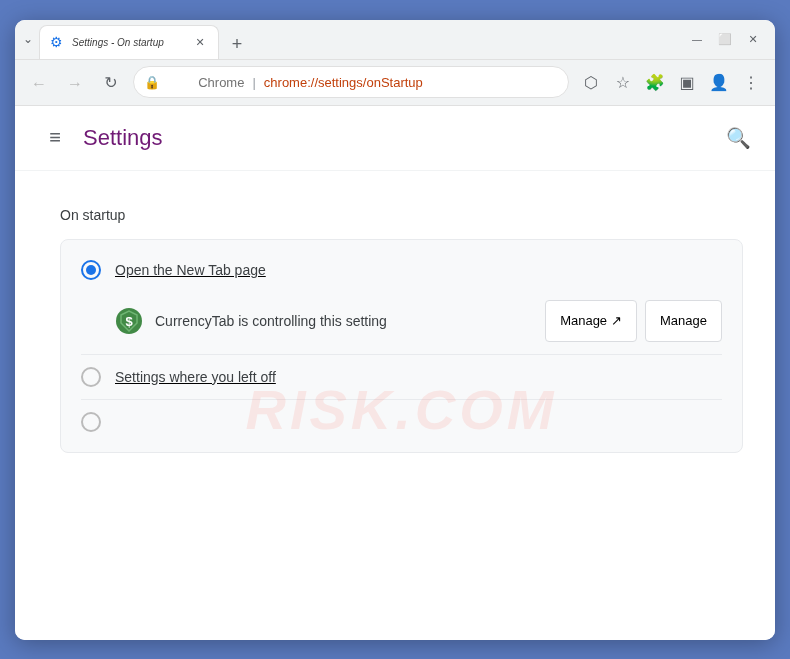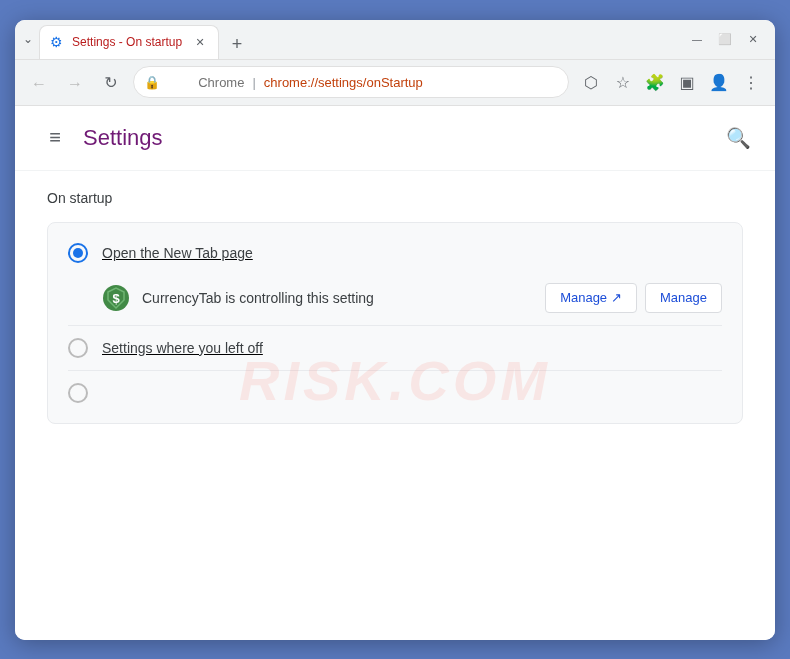--- a/index.html
+++ b/index.html
@@ -56,22 +56,23 @@
       position: relative;
     }
     .tab-favicon {
       width: 16px;
       height: 16px;
       color: #1a73e8;
       font-size: 14px;
     }
     .tab-title {
       flex: 1;
-      font-size: 12px;
-      color: #b91c1c;
+      font-size: 10px;
+      color: #404040;
+      font-style: italic;
     }
     .tab-close {
       width: 16px;
       height: 16px;
       border-radius: 50%;
       display: flex;
       align-items: center;
       justify-content: center;
       cursor: pointer;
       font-size: 11px;
@@ -221,21 +222,22 @@
       color: #701a75;
     }
     .search-icon {
       font-size: 20px;
       color: #5f6368;
       cursor: pointer;
     }
 
     
     .on-startup-section {
-      padding: 19px 32px;
+      padding: 36px 32px;
+      margin-left: 13px;
     }
     .section-title {
       font-size: 14px;
       color: #3c4043;
       margin-bottom: 16px;
     }
 
     
     .options-card {
       background: #f8f9fa;
@@ -313,27 +315,27 @@
     .extension-text {
       font-size: 14px;
       color: #3c4043;
       flex: 1;
     }
     .extension-buttons {
       display: flex;
       gap: 8px;
     }
     .ext-btn {
-      height: 30px;
+      height: 42px;
       padding: 0 14px;
       border-radius: 4px;
       border: 1px solid #dadce0;
       background: #fff;
       font-size: 13px;
-      color: #1d4ed8;
+      color: #000000;
       cursor: pointer;
       display: flex;
       align-items: center;
       gap: 4px;
     }
 
     .divider {
       height: 1px;
       background: #e8eaed;
       margin: 0 20px;

